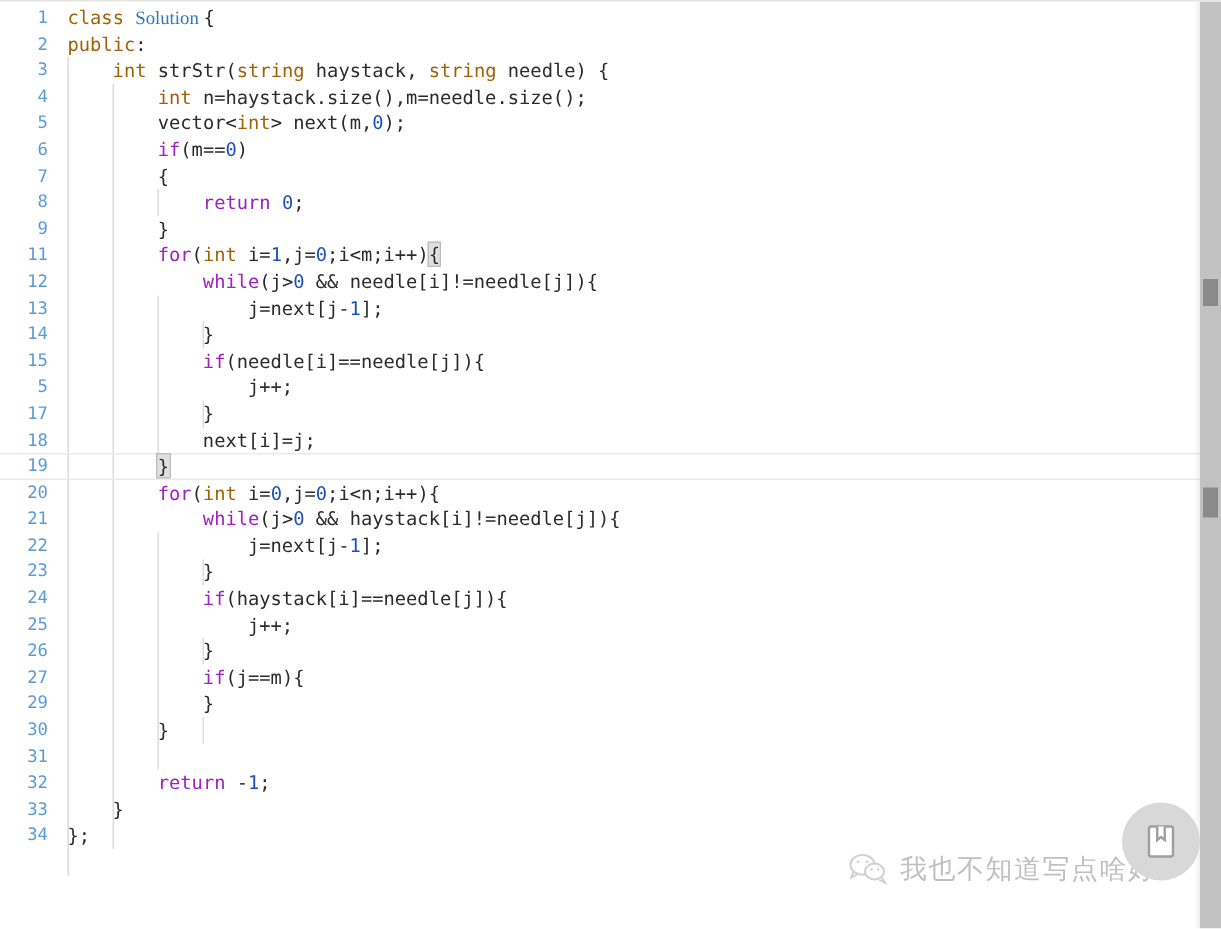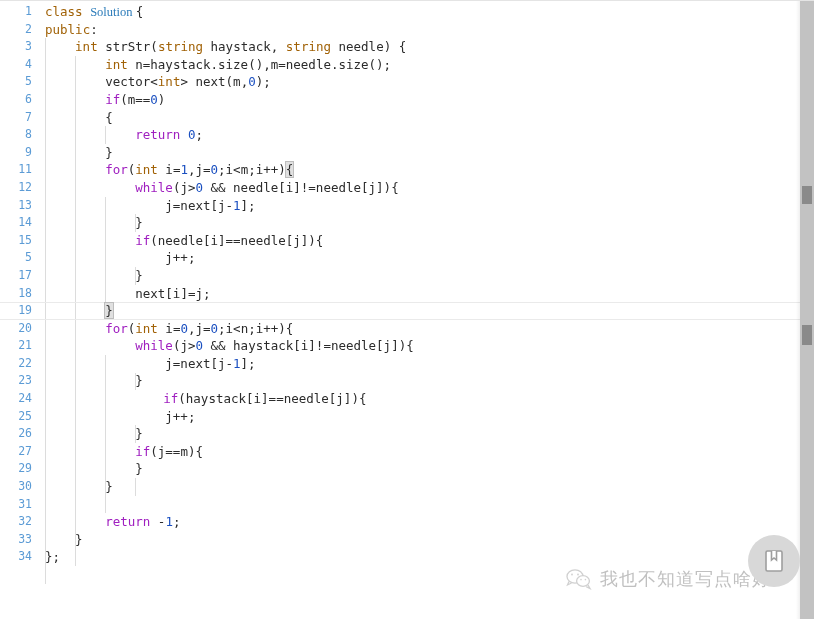--- a/index.html
+++ b/index.html
@@ -121,21 +121,21 @@
       <div class="row"><span class="ln">14</span><span class="content" style="left: 135.24px;"><span class="plain">}</span></span></div>
       <div class="row"><span class="ln">15</span><span class="content" style="left: 135.24px;"><span class="kw2">if</span><span class="plain">(needle[i]==needle[j]){</span></span></div>
       <div class="row"><span class="ln">5</span><span class="content" style="left: 165.32px;"><span class="plain">j++;</span></span></div>
       <div class="row"><span class="ln">17</span><span class="content" style="left: 135.24px;"><span class="plain">}</span></span></div>
       <div class="row"><span class="ln">18</span><span class="content" style="left: 135.24px;"><span class="plain">next[i]=j;</span></span></div>
       <div class="row active"><span class="ln">19</span><span class="content" style="left: 105.16px;"><span class="match">}</span></span></div>
       <div class="row"><span class="ln">20</span><span class="content" style="left: 105.16px;"><span class="kw2">for</span><span class="plain">(</span><span class="kw">int</span><span class="plain"> i=</span><span class="num">0</span><span class="plain">,j=</span><span class="num">0</span><span class="plain">;i&lt;n;i++){</span></span></div>
       <div class="row"><span class="ln">21</span><span class="content" style="left: 135.24px;"><span class="kw2">while</span><span class="plain">(j&gt;</span><span class="num">0</span><span class="plain"> &amp;&amp; haystack[i]!=needle[j]){</span></span></div>
       <div class="row"><span class="ln">22</span><span class="content" style="left: 165.32px;"><span class="plain">j=next[j-</span><span class="num">1</span><span class="plain">];</span></span></div>
       <div class="row"><span class="ln">23</span><span class="content" style="left: 135.24px;"><span class="plain">}</span></span></div>
-      <div class="row"><span class="ln">24</span><span class="content" style="left: 135.24px; margin-left: 28px;"><span class="kw2">if</span><span class="plain">(haystack[i]==needle[j]){</span></span></div>
+      <div class="row"><span class="ln">24</span><span class="content" style="left: 135.24px;"><span class="kw2">if</span><span class="plain">(haystack[i]==needle[j]){</span></span></div>
       <div class="row"><span class="ln">25</span><span class="content" style="left: 165.32px;"><span class="plain">j++;</span></span></div>
       <div class="row"><span class="ln">26</span><span class="content" style="left: 135.24px;"><span class="plain">}</span></span></div>
       <div class="row"><span class="ln">27</span><span class="content" style="left: 135.24px;"><span class="kw2">if</span><span class="plain">(j==m){</span></span></div>
       <div class="row"><span class="ln">29</span><span class="content" style="left: 135.24px;"><span class="plain">}</span></span></div>
       <div class="row"><span class="ln">30</span><span class="content" style="left: 105.16px;"><span class="plain">}</span></span></div>
       <div class="row"><span class="ln">31</span><span class="content" style="left: 45px;"></span></div>
       <div class="row"><span class="ln">32</span><span class="content" style="left: 105.16px;"><span class="kw2">return </span><span class="plain">-</span><span class="num">1</span><span class="plain">;</span></span></div>
       <div class="row"><span class="ln">33</span><span class="content" style="left: 75.08px;"><span class="plain">}</span></span></div>
       <div class="row"><span class="ln">34</span><span class="content" style="left: 45px;"><span class="plain">};</span></span></div>
     </div>

